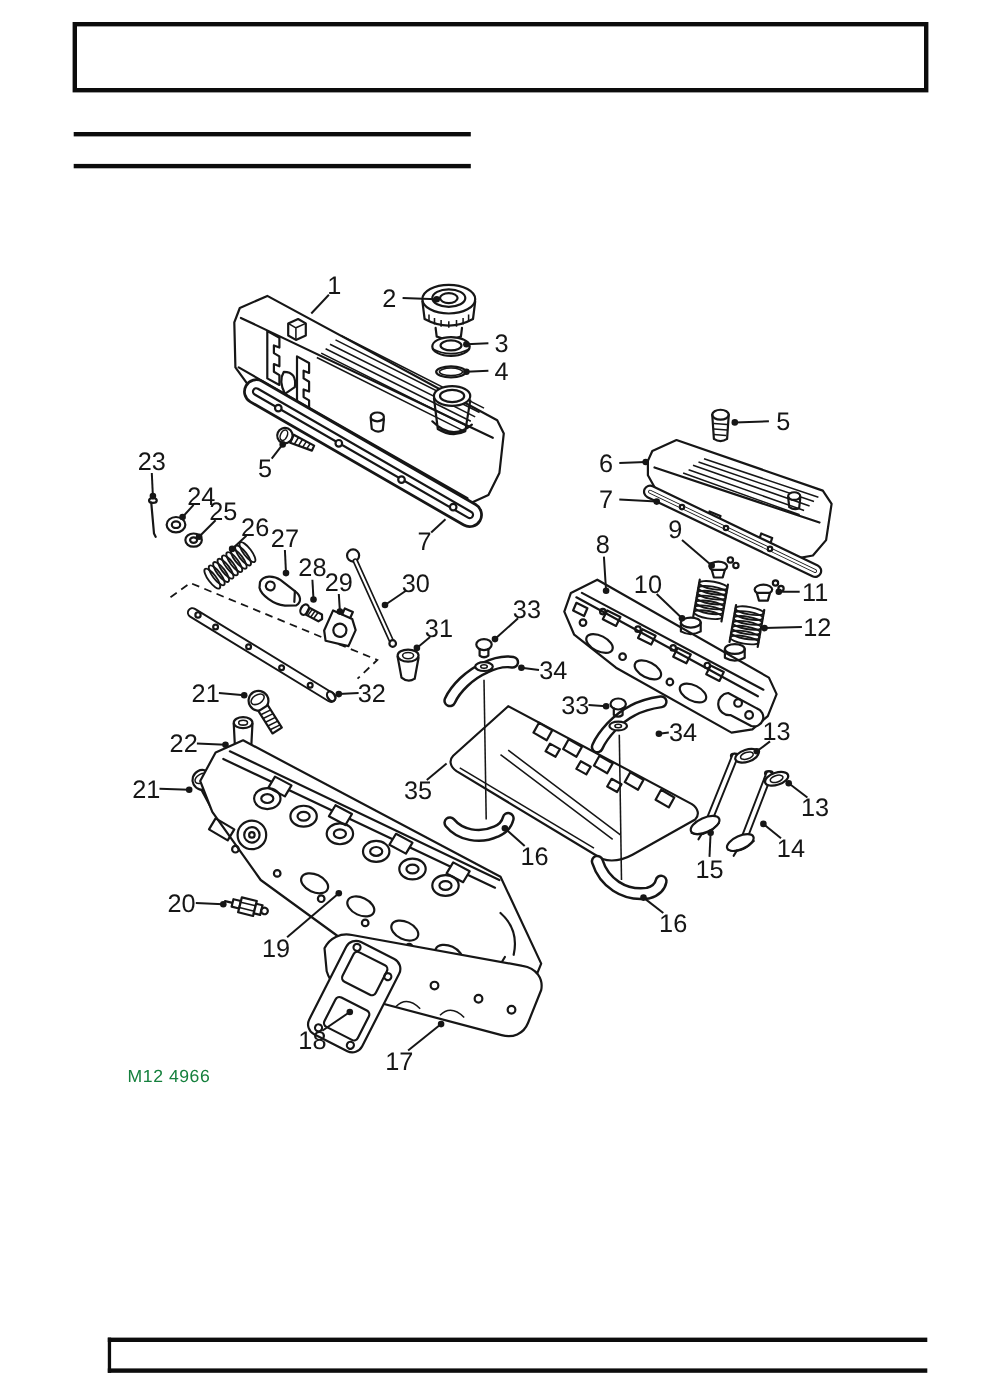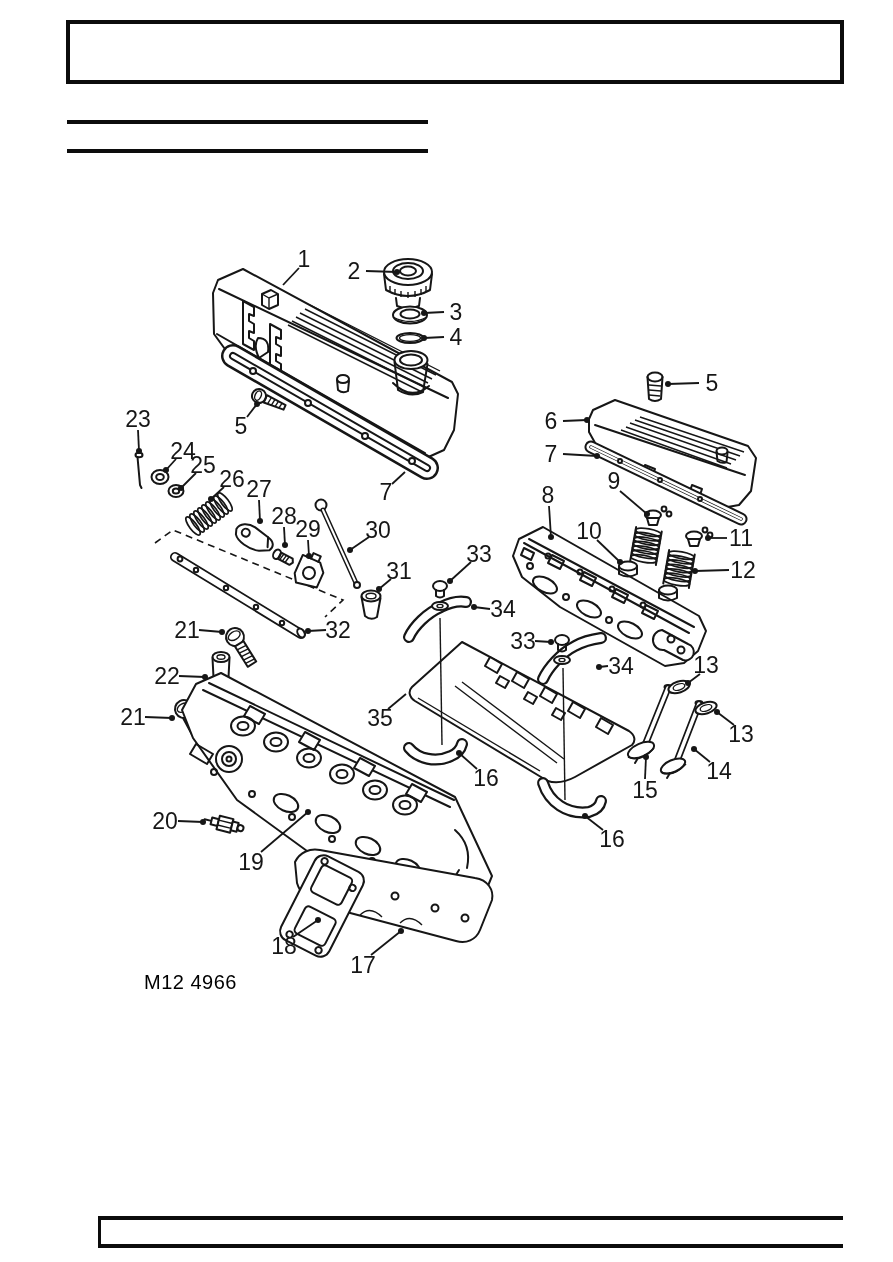--- a/index.html
+++ b/index.html
@@ -2,21 +2,21 @@
 <html><head>
 <meta charset="utf-8">
 <style>
   html,body{margin:0;padding:0;background:#fff;}
   body{width:893px;height:1262px;position:relative;font-family:"Liberation Sans",sans-serif;color:#161616;overflow:hidden;}
   #header-box{position:absolute;left:66px;top:20px;width:770px;height:56px;border:4px solid #0c0c0c;background:#fff;}
   .rule{position:absolute;left:67px;width:361px;height:4px;background:#0c0c0c;}
   #rule-1{top:120px;}
   #rule-2{top:149px;}
   #footer-box{position:absolute;left:98px;top:1216px;width:742px;height:24px;border-top:4px solid #0c0c0c;border-bottom:4px solid #0c0c0c;border-left:3px solid #0c0c0c;background:#fff;}
-  #figure-code{position:absolute;left:144px;top:971px;font-size:20px;letter-spacing:.5px;color:#000000;}
+  #figure-code{position:absolute;left:116px;top:971px;font-size:16px;letter-spacing:.5px;color:#15803d;}
   svg.fig{position:absolute;left:0;top:0;}
   svg.fig *{vector-effect:none;}
   .ln{stroke:#161616;stroke-width:2;fill:none;stroke-linecap:round;stroke-linejoin:round;}
   .fw{stroke:#161616;stroke-width:2;fill:#fff;stroke-linejoin:round;}
   .thin{stroke:#161616;stroke-width:1.4;fill:none;}
   .dash{stroke:#161616;stroke-width:1.6;fill:none;stroke-dasharray:7 5;}
   .band12{stroke:#161616;stroke-width:12;fill:none;stroke-linecap:round;}
   .bandw{stroke:#fff;stroke-width:7.5;fill:none;stroke-linecap:round;}
   .g24{stroke:#161616;stroke-width:24;fill:none;stroke-linecap:round;}
   .g19{stroke:#fff;stroke-width:19;fill:none;stroke-linecap:round;}

